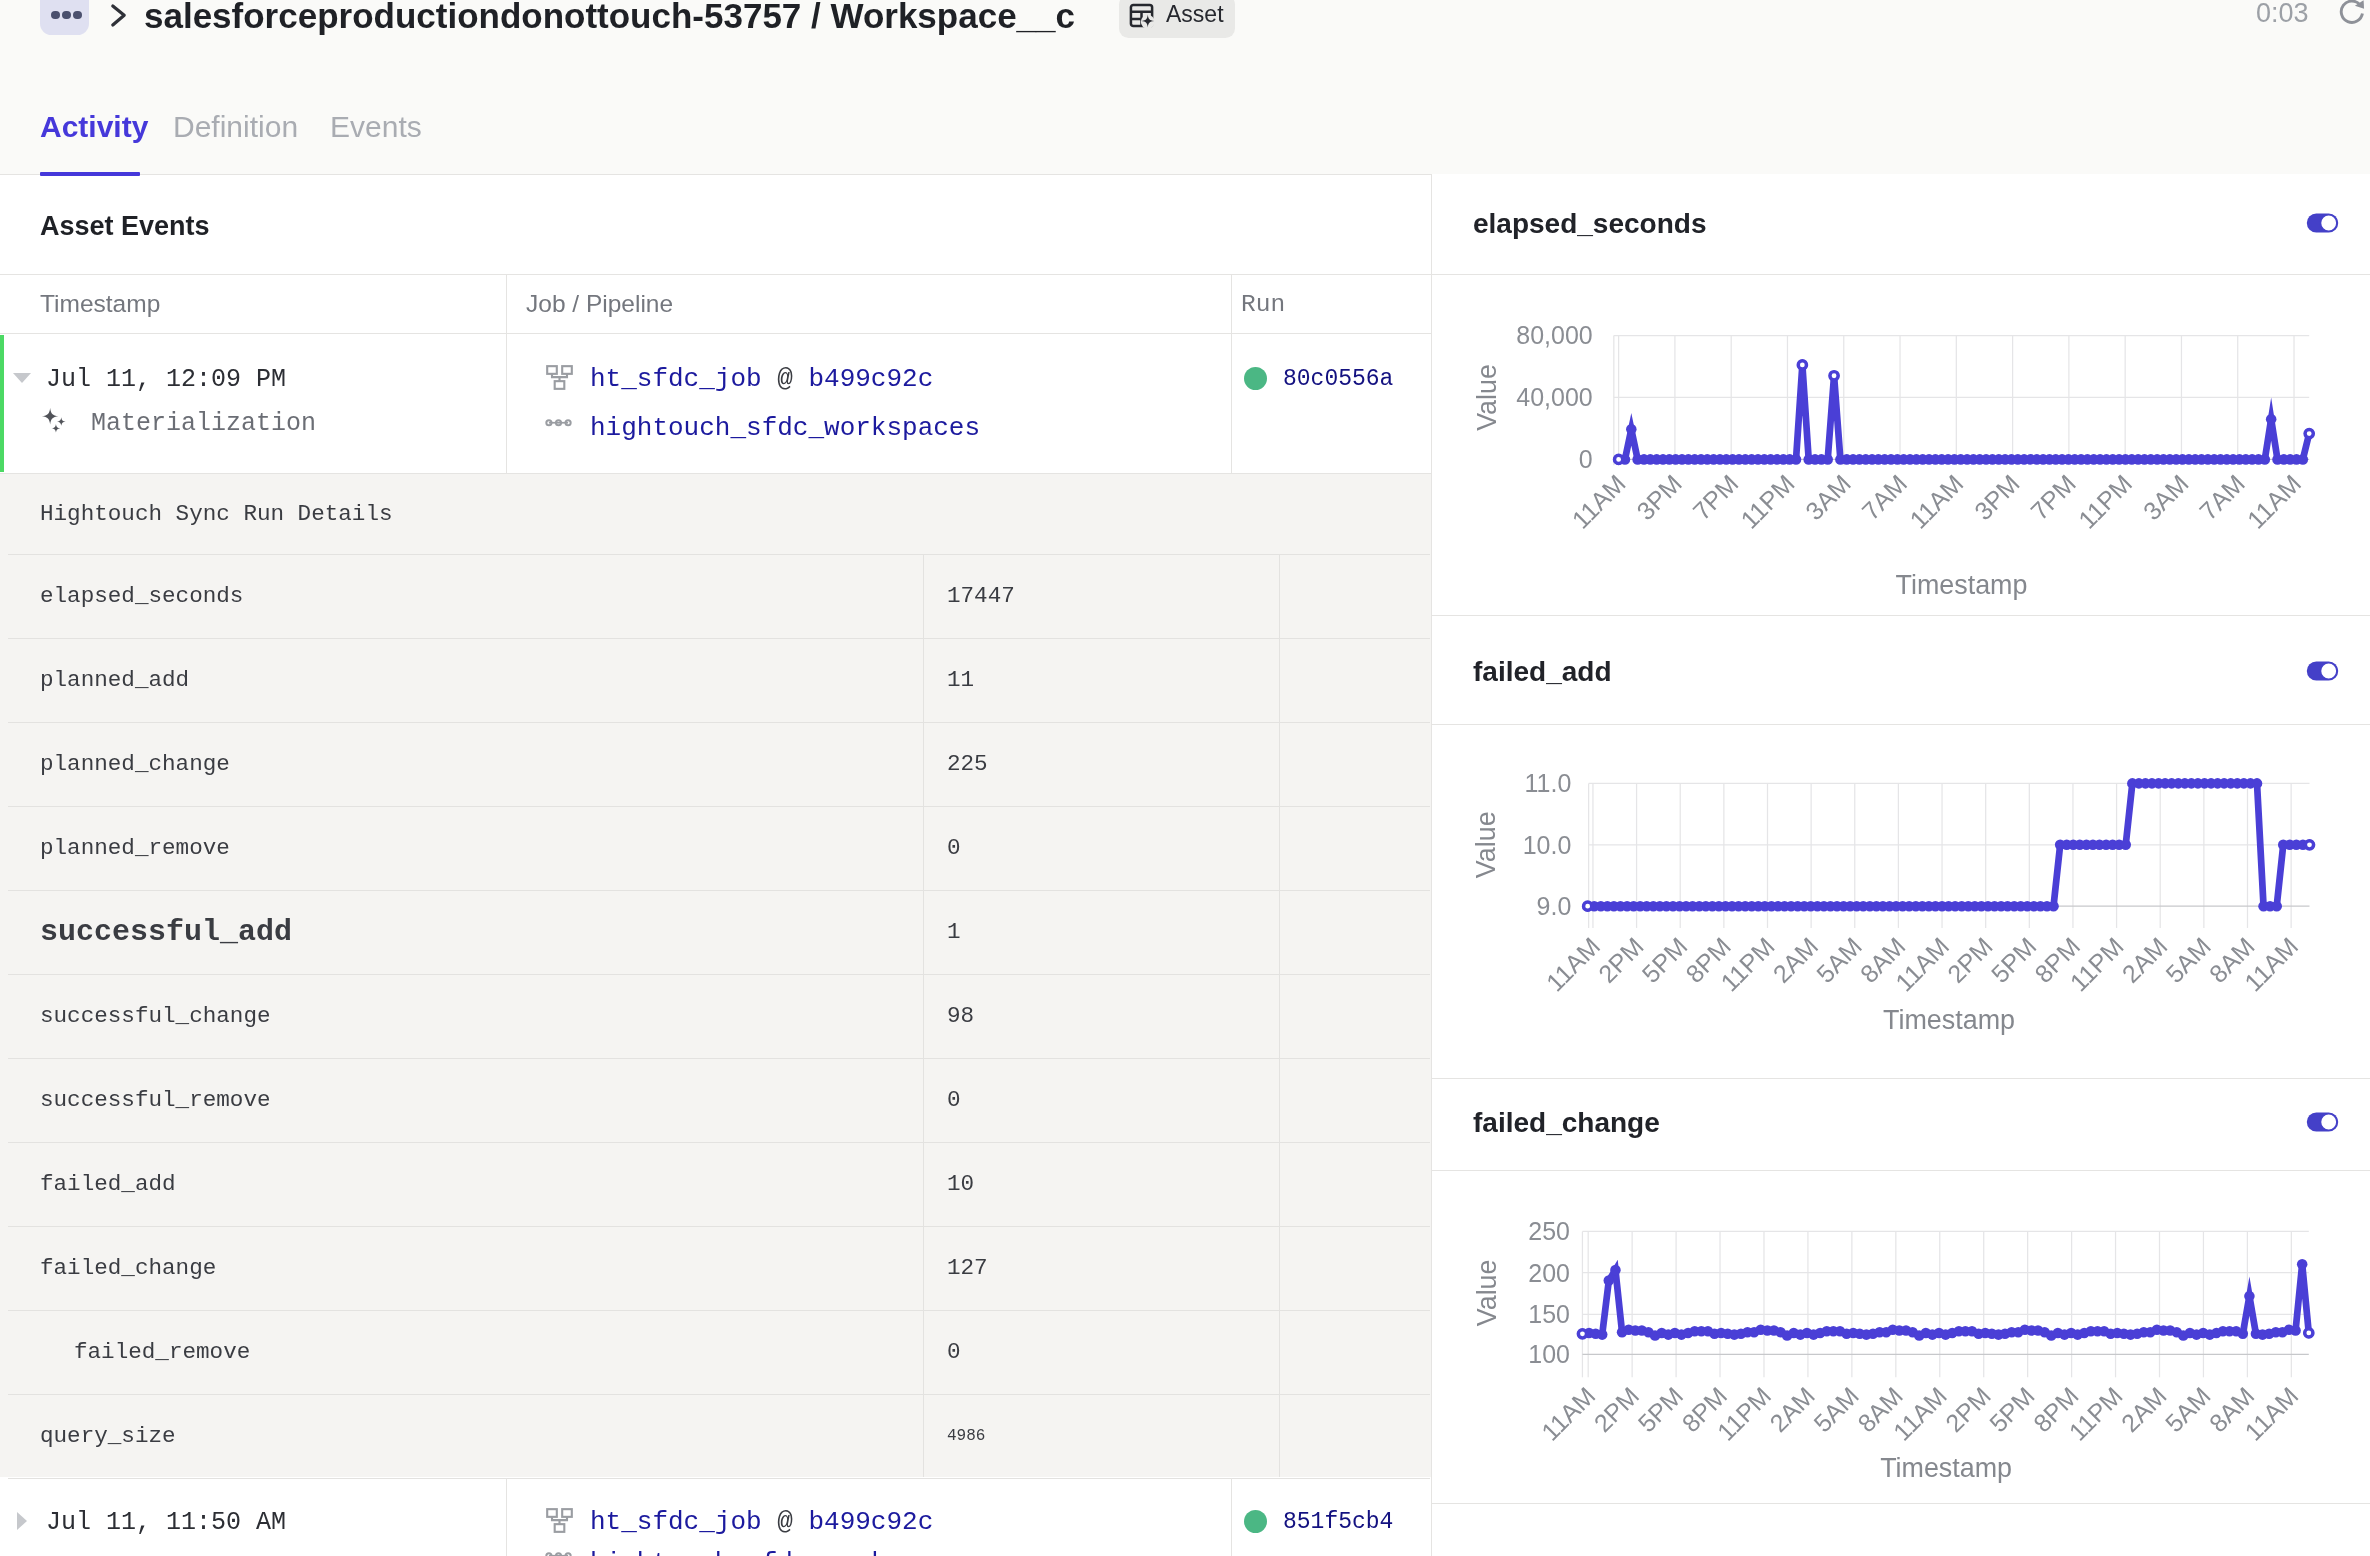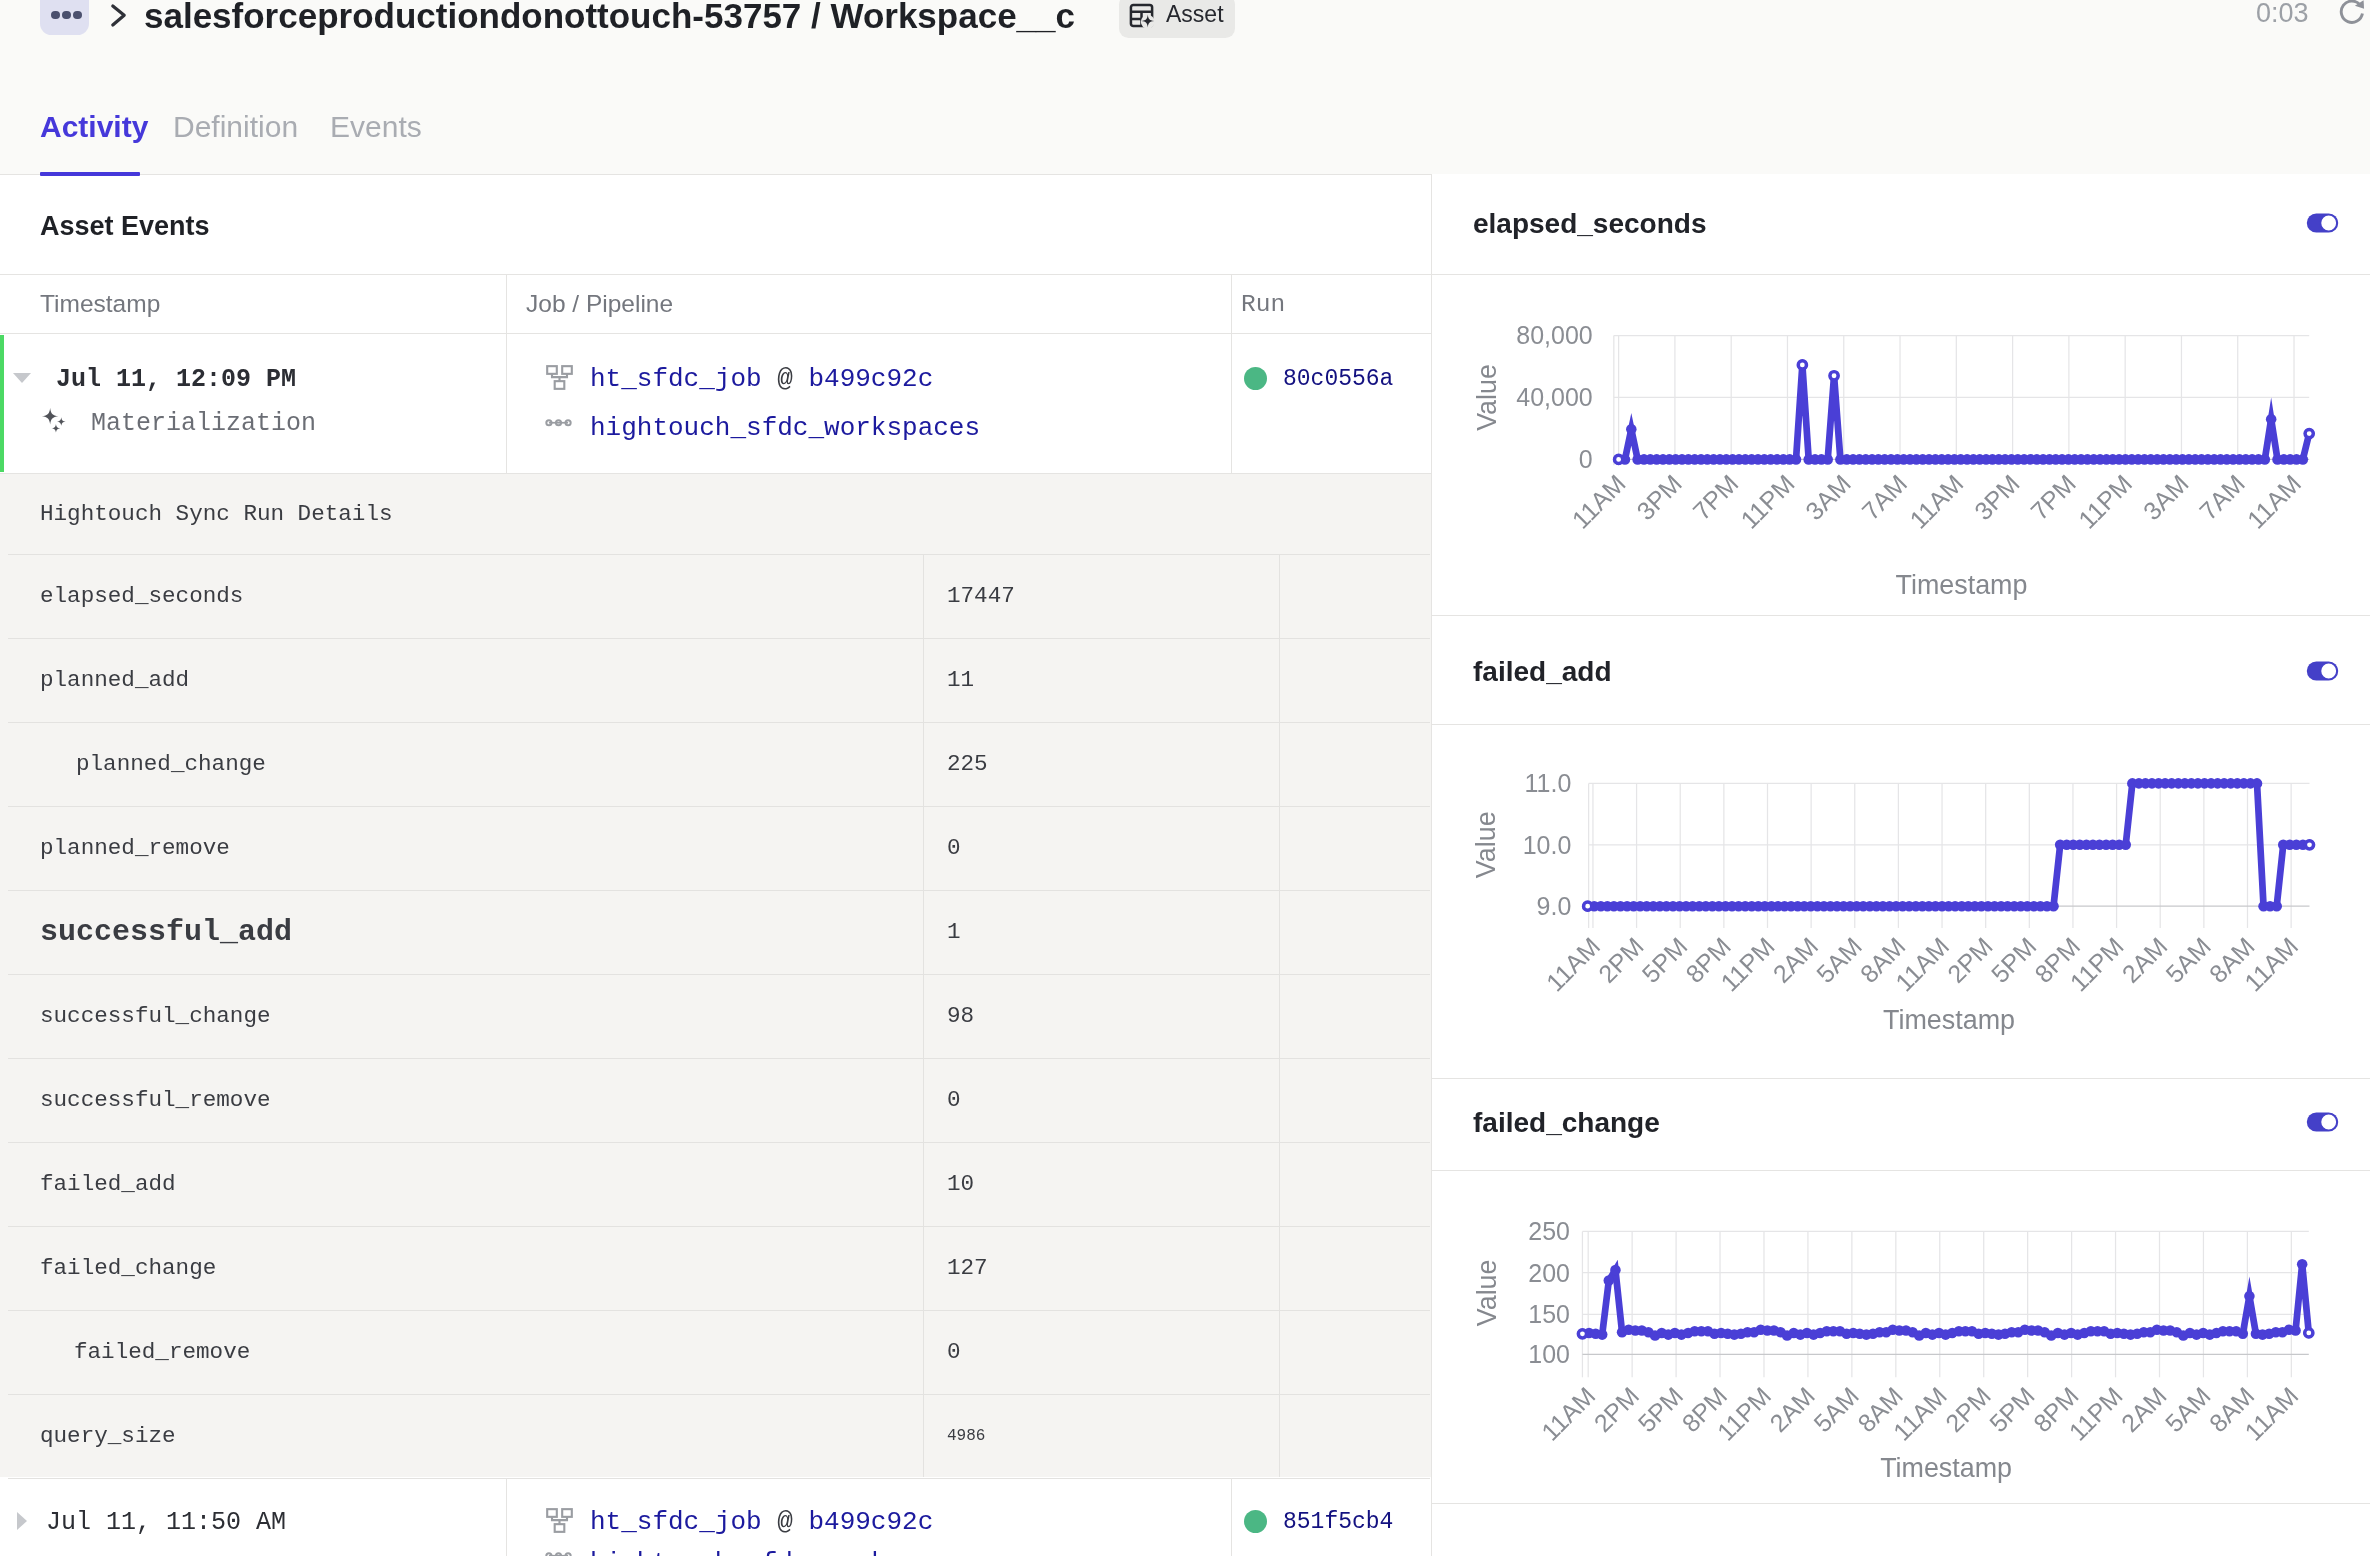--- a/index.html
+++ b/index.html
@@ -45,21 +45,21 @@
 <div class="t " style="left:526px;top:304px;font-size:24.5px;color:#74777E;font-weight:400;">Job / Pipeline</div>
 <div class="t " style="left:1241px;top:304px;font-size:24.5px;color:#74777E;font-weight:400;font-family:Liberation Mono, monospace;">Run</div>
 <div style="position:absolute;left:506px;top:274px;width:1.4px;height:199px;background:#E5E4E2;"></div>
 <div style="position:absolute;left:1231px;top:274px;width:1.4px;height:199px;background:#E5E4E2;"></div>
 <div style="position:absolute;left:0px;top:335px;width:1431px;height:137px;background:#FFFFFF;border-radius:0px;"></div>
 <div style="position:absolute;left:0px;top:335px;width:3.8px;height:137px;background:#4CD964;border-radius:0px;"></div>
 <div style="position:absolute;left:506px;top:334px;width:1.4px;height:138px;background:#E5E4E2;"></div>
 <div style="position:absolute;left:1231px;top:334px;width:1.4px;height:138px;background:#E5E4E2;"></div>
 <div style="position:absolute;left:0px;top:473px;width:1431px;height:1.4px;background:#E5E4E2;"></div>
 <div style="position:absolute;left:13.4px;top:373px;width:0;height:0;border-left:9.6px solid transparent;border-right:9.6px solid transparent;border-top:10.6px solid #C6C8CC;"></div>
-<div class="t mono" style="left:56px;top:379px;font-size:25px;color:#2C2E34;font-weight:700;">Jul 11, 12:09 PM</div>
+<div class="t mono" style="left:46px;top:379px;font-size:25px;color:#2C2E34;font-weight:400;">Jul 11, 12:09 PM</div>
 <svg style="position:absolute;left:40px;top:407px" width="29" height="29" viewBox="0 0 30 30" fill="#515359">
 <path d="M10.5 1 C11.2 6.8 13 8.8 19 9.5 C13 10.2 11.2 12.2 10.5 18 C9.8 12.2 8 10.2 2 9.5 C8 8.8 9.8 6.8 10.5 1 Z"></path>
 <path d="M22 10.5 C22.4 13.6 23.4 14.6 26.5 15 C23.4 15.4 22.4 16.4 22 19.5 C21.6 16.4 20.6 15.4 17.5 15 C20.6 14.6 21.6 13.6 22 10.5 Z"></path>
 <path d="M16.5 17.5 C16.9 20.6 17.9 21.6 21 22 C17.9 22.4 16.9 23.4 16.5 26.5 C16.1 23.4 15.1 22.4 12 22 C15.1 21.6 16.1 20.6 16.5 17.5 Z"></path>
 </svg>
 <div class="t mono" style="left:91px;top:423px;font-size:25px;color:#6B6E75;font-weight:400;">Materialization</div>
 <svg style="position:absolute;left:546px;top:365px" width="27" height="25" viewBox="0 0 28 26" fill="none" stroke="#9A9DA2" stroke-width="2.2">
 <rect x="1.2" y="1.2" width="10" height="8"></rect>
     <rect x="16.8" y="1.2" width="10" height="8"></rect>
     <rect x="9" y="16.8" width="10" height="8"></rect>
@@ -88,21 +88,21 @@
 <div style="position:absolute;left:7.7px;top:1226px;width:1422px;height:1.4px;background:#E3E2E0;"></div>
 <div style="position:absolute;left:7.7px;top:1310px;width:1422px;height:1.4px;background:#E3E2E0;"></div>
 <div style="position:absolute;left:7.7px;top:1394px;width:1422px;height:1.4px;background:#E3E2E0;"></div>
 <div style="position:absolute;left:7.7px;top:1478px;width:1422px;height:1.4px;background:#E3E2E0;"></div>
 <div style="position:absolute;left:923px;top:554px;width:1.4px;height:923px;background:#E3E2E0;"></div>
 <div style="position:absolute;left:1279px;top:554px;width:1.4px;height:923px;background:#E3E2E0;"></div>
 <div class="t mono" style="left:40px;top:596px;font-size:22.6px;color:#3A3C42;font-weight:400;">elapsed_seconds</div>
 <div class="t mono" style="left:947px;top:596px;font-size:22.6px;color:#3A3C42;font-weight:400;">17447</div>
 <div class="t mono" style="left:40px;top:680px;font-size:22.6px;color:#3A3C42;font-weight:400;">planned_add</div>
 <div class="t mono" style="left:947px;top:680px;font-size:22.6px;color:#3A3C42;font-weight:400;">11</div>
-<div class="t mono" style="left:40px;top:764px;font-size:22.6px;color:#3A3C42;font-weight:400;margin-left:36px;">planned_change</div>
+<div class="t mono" style="left:40px;top:764px;font-size:22.6px;color:#3A3C42;font-weight:400;">planned_change</div>
 <div class="t mono" style="left:947px;top:764px;font-size:22.6px;color:#3A3C42;font-weight:400;">225</div>
 <div class="t mono" style="left:40px;top:848px;font-size:22.6px;color:#3A3C42;font-weight:400;">planned_remove</div>
 <div class="t mono" style="left:947px;top:848px;font-size:22.6px;color:#3A3C42;font-weight:400;">0</div>
 <div class="t mono" style="left:40px;top:932px;font-size:30px;color:#3A3C42;font-weight:700;">successful_add</div>
 <div class="t mono" style="left:947px;top:932px;font-size:22.6px;color:#3A3C42;font-weight:400;">1</div>
 <div class="t mono" style="left:40px;top:1016px;font-size:22.6px;color:#3A3C42;font-weight:400;">successful_change</div>
 <div class="t mono" style="left:947px;top:1016px;font-size:22.6px;color:#3A3C42;font-weight:400;">98</div>
 <div class="t mono" style="left:40px;top:1100px;font-size:22.6px;color:#3A3C42;font-weight:400;">successful_remove</div>
 <div class="t mono" style="left:947px;top:1100px;font-size:22.6px;color:#3A3C42;font-weight:400;">0</div>
 <div class="t mono" style="left:40px;top:1184px;font-size:22.6px;color:#3A3C42;font-weight:400;">failed_add</div>

